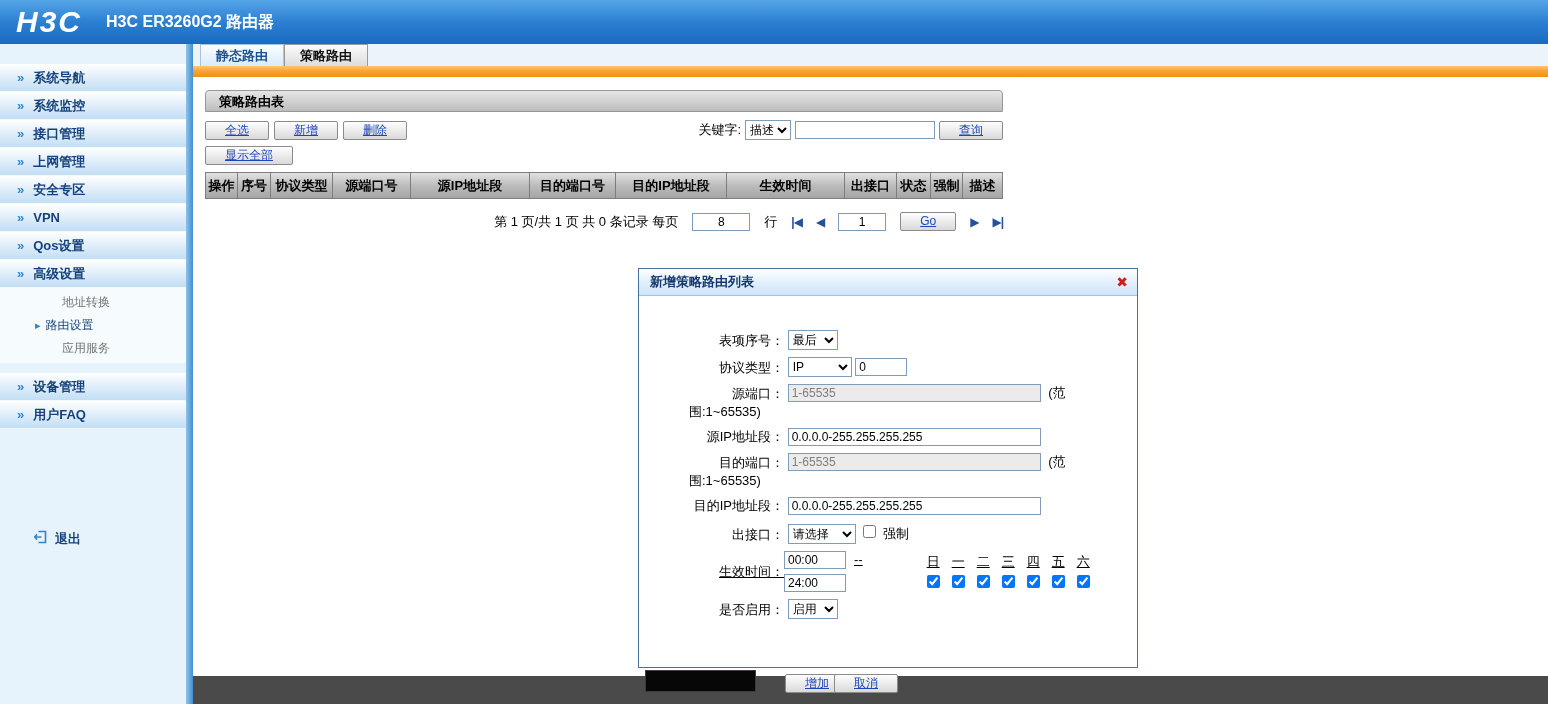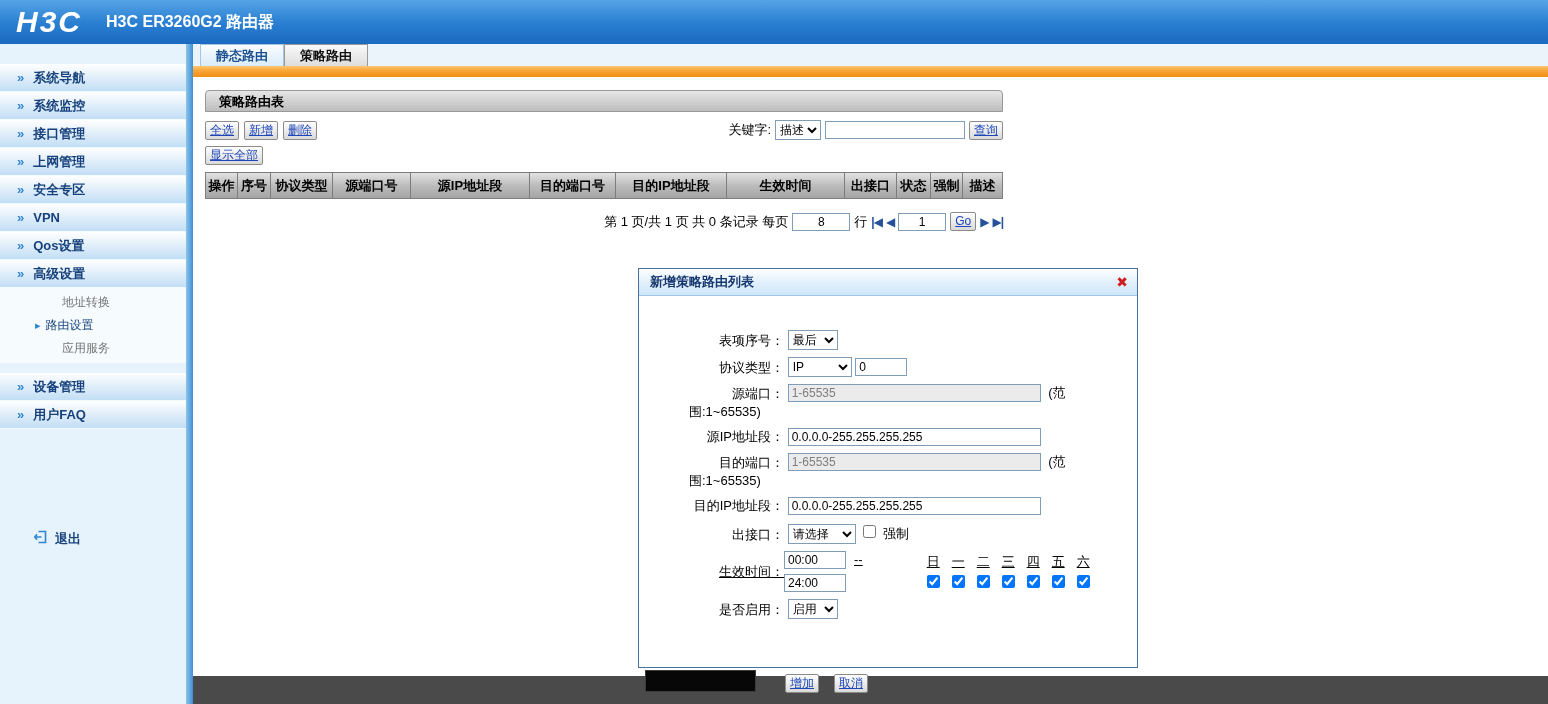--- a/index.html
+++ b/index.html
@@ -42,42 +42,42 @@
   .tab.active { color: #111; background: linear-gradient(180deg, #fafafa, #dddddd); border-color: #9a9a9a; }
   .orange-bar { height: 11px; background: linear-gradient(180deg, #ffc671 0%, #f9a63a 40%, #f28f12 100%); }
 
   .panel { margin: 13px 0 0 12px; width: 798px; }
   .panel-title { height: 22px; line-height: 22px; padding-left: 13px;
     background: linear-gradient(180deg, #e6e6e6, #bdbdbd); border: 1px solid #989898;
     border-radius: 4px 4px 0 0; font-size: 13px; font-weight: bold; color: #000; }
 
   .btn { display: inline-block; background: linear-gradient(180deg, #fefefe, #d9d9d9);
     border: 1px solid #8b8b8b; border-radius: 2px; color: #1d46b8; font-size: 12px;
-    line-height: 15px; padding: 1px 4px; text-decoration: underline; cursor: pointer; font-family: inherit; }
+    line-height: 15px; padding: 1px 19px; text-decoration: underline; cursor: pointer; font-family: inherit; }
 
   .toolbar { margin-top: 8px; display: flex; align-items: center; gap: 5px; }
   .kw-group { margin-left: auto; display: flex; align-items: center; gap: 4px; }
   .kw-label { font-size: 13px; color: #000; }
   select.sel { font-size: 12px; height: 20px; border: 1px solid #7f9db9; background: #fff; font-family: inherit; }
   input.tb { height: 18px; border: 1px solid #7f9db9; font-size: 12px; padding: 0 3px;
              background: #fff; font-family: inherit; color: #000; }
   input.tb:disabled { background: #ebebeb; color: #7e7e7e; }
   .search { width: 140px; }
   .toolbar2 { margin-top: 5px; }
 
   .thead { margin-top: 7px; display: flex; }
   .th { height: 27px; line-height: 25px; text-align: center; font-size: 13px; font-weight: bold; color: #000;
     background: linear-gradient(180deg, #e2e2e2 0%, #bcbcbc 50%, #a5a5a5 100%);
     border: 1px solid #7d7d7d; border-left: none; flex: none; }
   .th:first-child { border-left: 1px solid #7d7d7d; }
   .c0{width:33px}.c1{width:33px}.c2{width:62px}.c3{width:78px}.c4{width:119px}.c5{width:86px}
   .c6{width:111px}.c7{width:118px}.c8{width:52px}.c9{width:34px}.c10{width:32px}.c11{width:40px}
 
   .pagination { margin-top: 13px; display: flex; justify-content: flex-end; align-items: center;
-                gap: 4px; font-size: 13px; color: #000; }
+                gap: 14px; font-size: 13px; color: #000; }
   .pgsize { width: 58px; text-align: center; height: 17px; }
   .pgnum { width: 48px; text-align: center; height: 17px; }
   .nav { color: #26509b; font-weight: bold; font-size: 12px; cursor: pointer; letter-spacing: -1px; }
 
   
   .footer-band { position: absolute; left: 0; right: 0; bottom: 0; height: 28px; background: #4a4a4a; }
   .black-box { position: absolute; left: 452px; bottom: 12px; width: 111px; height: 22px;
                background: #070707; border: 1px solid #3c3c3c; }
   .dlg-add { position: absolute; left: 592px; bottom: 11px; }
   .dlg-cancel { position: absolute; left: 641px; bottom: 11px; }

